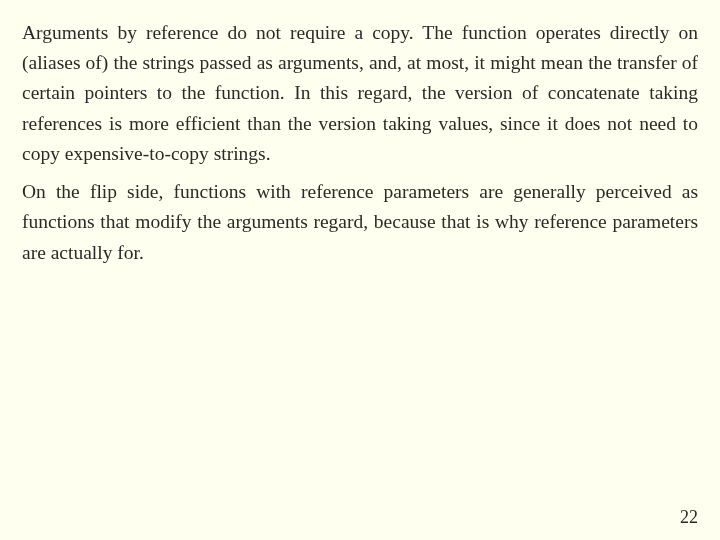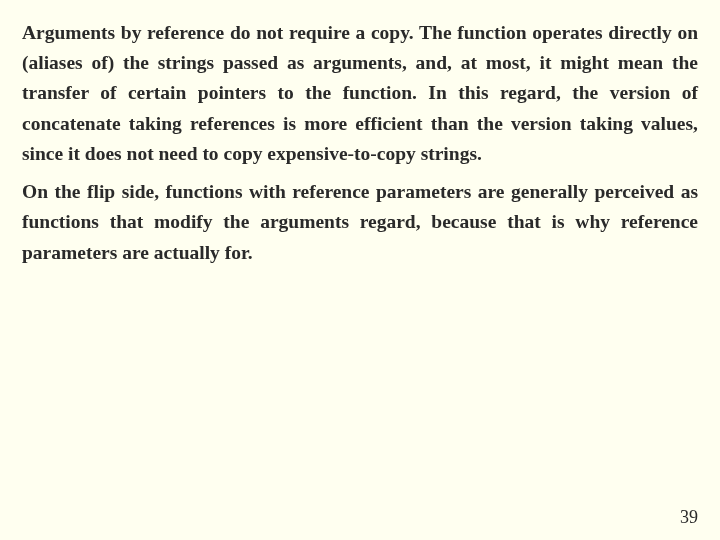--- a/index.html
+++ b/index.html
@@ -23,21 +23,20 @@
       position: relative;
       padding: 18px 22px 18px 22px;
     }
 
     .text-block {
       font-size: 19.5px;
       line-height: 1.55;
       color: #2a2a2a;
       text-align: justify;
       margin-bottom: 4px;
-      font-weight: bold;
     }
 
     .paragraph {
       margin-bottom: 8px;
     }
 
     .page-number {
       position: absolute;
       bottom: 12px;
       right: 22px;
@@ -49,14 +48,14 @@
 </head>
 <body>
 
 <div class="page-container">
   <div class="paragraph">
     <p class="text-block">Arguments by reference do not require a copy. The function operates directly on (aliases of) the strings passed as arguments, and, at most, it might mean the transfer of certain pointers to the function. In this regard, the version of concatenate taking references is more efficient than the version taking values, since it does not need to copy expensive-to-copy strings.</p>
   </div>
   <div class="paragraph">
     <p class="text-block">On the flip side, functions with reference parameters are generally perceived as functions that modify the arguments regard, because that is why reference parameters are actually for.</p>
   </div>
-  <div class="page-number">39</div>
+  <div class="page-number">22</div>
 </div>
 
 </body></html>

